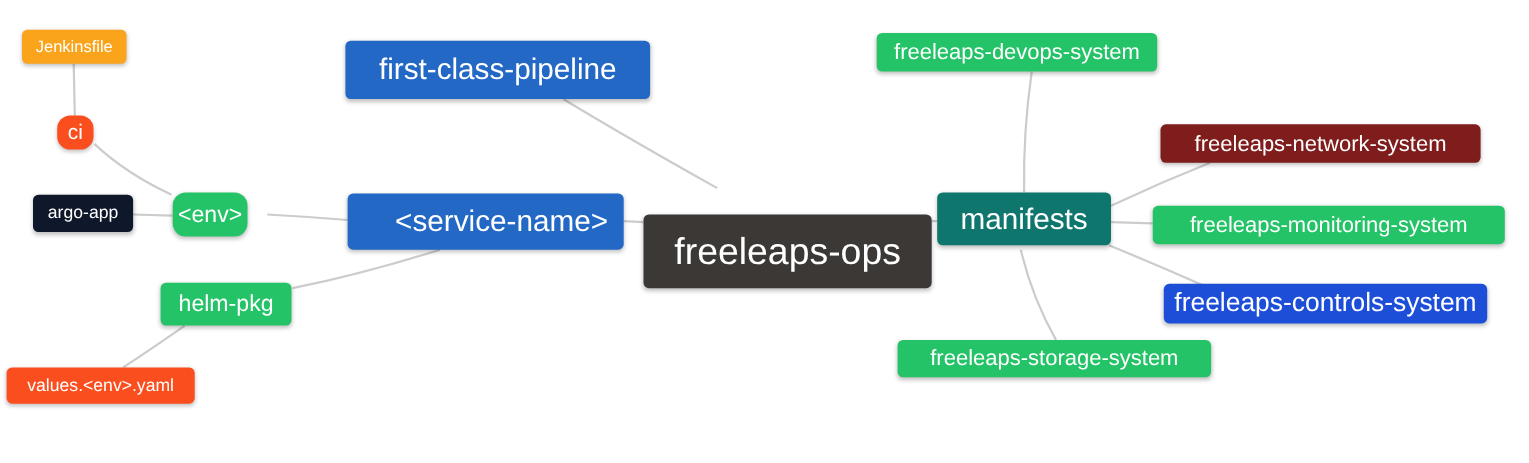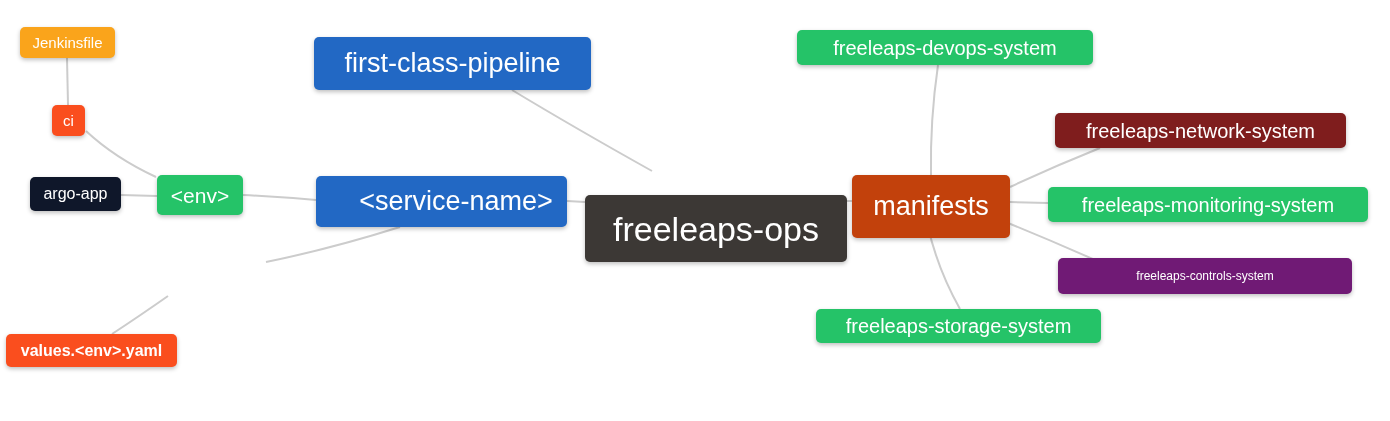--- a/index.html
+++ b/index.html
@@ -46,26 +46,27 @@
       <path d="M512 90 Q575 128 652 171" stroke="#cccccc" stroke-width="2" fill="none"></path>
       <path d="M567 201 L585 202" stroke="#cccccc" stroke-width="2" fill="none"></path>
       <path d="M847 201 L852 201" stroke="#cccccc" stroke-width="2" fill="none"></path>
       <path d="M938 65 Q930 120 931 175" stroke="#cccccc" stroke-width="2" fill="none"></path>
       <path d="M1010 187 Q1055 166 1100 148" stroke="#cccccc" stroke-width="2" fill="none"></path>
       <path d="M1010 202 L1048 203" stroke="#cccccc" stroke-width="2" fill="none"></path>
       <path d="M1008 223 Q1050 240 1095 260" stroke="#cccccc" stroke-width="2" fill="none"></path>
       <path d="M928 227 Q938 270 960 309" stroke="#cccccc" stroke-width="2" fill="none"></path>
     </svg>
 <div class="node" style="left: 20px; top: 27px; width: 95px; height: 31px; background: rgb(250, 164, 27); font-size: 15px; color: rgb(255, 255, 255);">Jenkinsfile</div>
-    <div class="node" style="left: 52px; top: 105px; width: 33px; height: 31px; background: rgb(250, 78, 30); font-size: 15px; color: rgb(255, 255, 255);">ci</div>
+    <div class="node" style="left: 52px; top: 105px; width: 33px; height: 31px; background: rgb(250, 78, 30); font-size: 19px; color: rgb(255, 255, 255); border-radius: 12px;">ci</div>
     <div class="node" style="left: 30px; top: 177px; width: 91px; height: 34px; background: #0f172a; font-size: 16px; color: rgb(255, 255, 255);">argo-app</div>
-    <div class="node" style="left: 157px; top: 175px; width: 86px; height: 40px; background: rgb(37, 195, 104); font-size: 21px; color: rgb(255, 255, 255);">&lt;env&gt;</div>
-    <div class="node" style="left: 6px; top: 334px; width: 171px; height: 33px; background: rgb(250, 78, 30); font-size: 16px; color: rgb(255, 255, 255); font-weight: bold;">values.&lt;env&gt;.yaml</div>
+    <div class="node" style="left: 157px; top: 175px; width: 68px; height: 40px; background: rgb(37, 195, 104); font-size: 21px; color: rgb(255, 255, 255); border-radius: 12px;">&lt;env&gt;</div>
+    <div class="node" style="left: 146px; top: 257px; width: 119px; height: 39px; background: rgb(37, 195, 104); font-size: 21px; color: rgb(255, 255, 255);">helm-pkg</div>
+    <div class="node" style="left: 6px; top: 334px; width: 171px; height: 33px; background: rgb(250, 78, 30); font-size: 16px; color: rgb(255, 255, 255);">values.&lt;env&gt;.yaml</div>
     <div class="node" style="left: 314px; top: 37px; width: 277px; height: 53px; background: rgb(34, 104, 196); font-size: 27px; color: rgb(255, 255, 255); text-align: center;">first-class-pipeline</div>
     <div class="node" style="left: 316px; top: 176px; width: 251px; height: 51px; background: rgb(34, 104, 196); font-size: 27px; color: rgb(255, 255, 255); padding-left: 29px;">&lt;service-name&gt;</div>
     <div class="node" style="left: 585px; top: 171px; width: 262px; height: 67px; background: rgb(60, 56, 53); font-size: 34px; color: rgb(255, 255, 255); margin-top: 24px;">freeleaps-ops</div>
-    <div class="node" style="left: 852px; top: 175px; width: 158px; height: 63px; background: #c2410c; font-size: 27px; color: rgb(255, 255, 255);">manifests</div>
-    <div class="node" style="left: 797px; top: 30px; width: 296px; height: 35px; background: rgb(37, 195, 104); font-size: 20px; color: rgb(255, 255, 255);">freeleaps-devops-system</div>
+    <div class="node" style="left: 852px; top: 175px; width: 158px; height: 48px; background: #0f766e; font-size: 27px; color: rgb(255, 255, 255);">manifests</div>
+    <div class="node" style="left: 797px; top: 30px; width: 255px; height: 35px; background: rgb(37, 195, 104); font-size: 20px; color: rgb(255, 255, 255);">freeleaps-devops-system</div>
     <div class="node" style="left: 1055px; top: 113px; width: 291px; height: 35px; background: #7f1d1d; font-size: 20px; color: rgb(255, 255, 255);">freeleaps-network-system</div>
     <div class="node" style="left: 1048px; top: 187px; width: 320px; height: 35px; background: rgb(37, 195, 104); font-size: 20px; color: rgb(255, 255, 255);">freeleaps-monitoring-system</div>
-    <div class="node" style="left: 1058px; top: 258px; width: 294px; height: 36px; background: #701a75; font-size: 12px; color: rgb(255, 255, 255);">freeleaps-controls-system</div>
+    <div class="node" style="left: 1058px; top: 258px; width: 294px; height: 36px; background: #1d4ed8; font-size: 24px; color: rgb(255, 255, 255);">freeleaps-controls-system</div>
     <div class="node" style="left: 816px; top: 309px; width: 285px; height: 34px; background: rgb(37, 195, 104); font-size: 20px; color: rgb(255, 255, 255);">freeleaps-storage-system</div>
   </div>
 
 </body></html>

